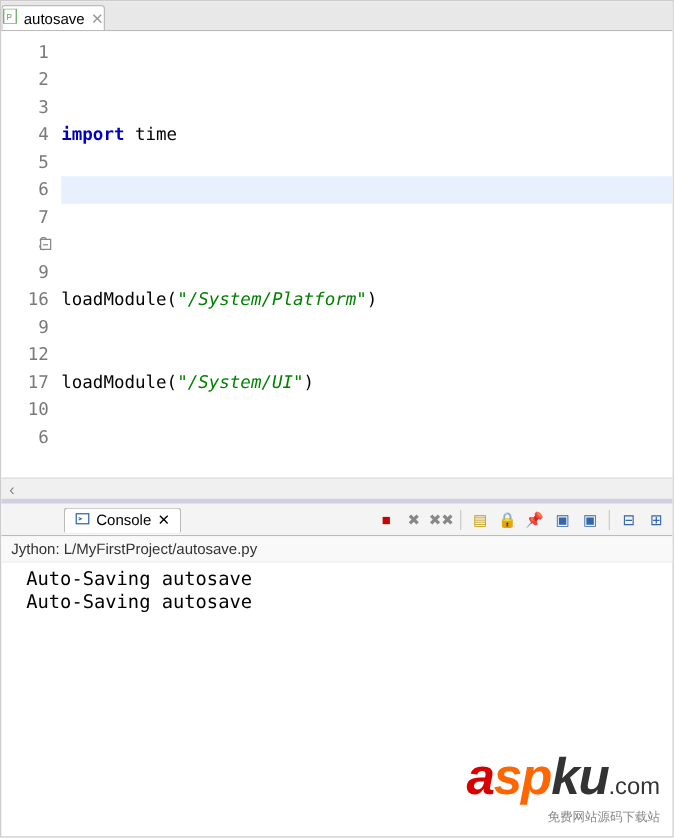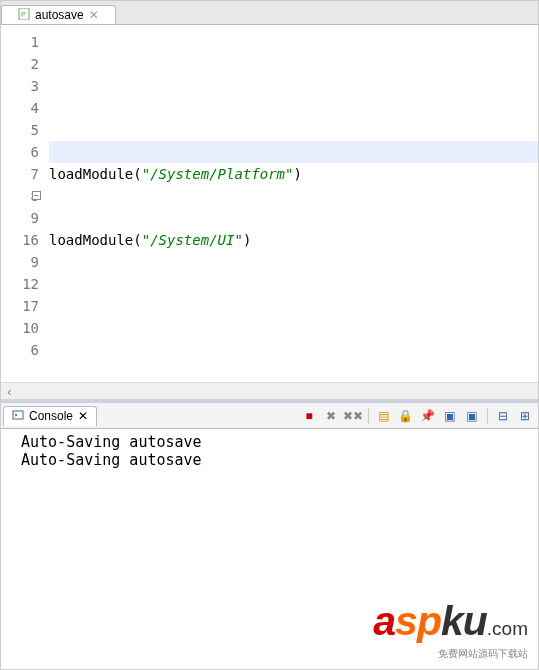--- a/index.html
+++ b/index.html
@@ -18,21 +18,21 @@
   display: flex;
   background: #e8e8e8;
   border-bottom: 1px solid #bbb;
   height: 24px;
   align-items: flex-end;
 }
 .tab {
   background: #fff;
   border: 1px solid #bbb;
   border-bottom: none;
-  padding: 2px 16px;
+  padding: 2px 0;
   display: flex;
   align-items: center;
   gap: 5px;
   border-radius: 3px 3px 0 0;
   font-size: 12px;
 }
 .tab .file-icon { color: #555; font-size: 11px; }
 .tab .close { font-family: Arial; color: #999; cursor: pointer; }
 .editor {
   display: flex;
@@ -114,20 +114,21 @@
 .console-tab {
   background: #fff;
   border: 1px solid #bbb;
   border-bottom: none;
   padding: 2px 8px;
   display: flex;
   align-items: center;
   gap: 5px;
   border-radius: 3px 3px 0 0;
   font-size: 12px;
+  margin-left: 48px;
 }
 .toolbar {
   margin-left: auto;
   display: flex;
   align-items: center;
   gap: 4px;
   padding-right: 4px;
 }
 .tb-btn {
   width: 18px;
@@ -198,20 +199,21 @@
     <div class="ln">9</div>
     <div class="ln">16</div>
     <div class="ln">9</div>
     <div class="ln">12</div>
     <div class="ln">17</div>
     <div class="ln">10</div>
     <div class="ln">6</div>
   </div>
   <div class="code">
     <div class="selection-overlay"></div>
+    <div class="line"><span class="kw">import</span><span> time</span></div>
     <div class="line"></div>
     <div class="line"><span>loadModule(</span><span class="str">"/System/Platform"</span><span>)</span></div>
     <div class="line"><span>loadModule(</span><span class="str">"/System/UI"</span><span>)</span></div>
     <div class="line"></div>
     
     
     
     
     
     
@@ -246,20 +248,21 @@
       <span class="tb-btn" style="color:#c90">▤</span>
       <span class="tb-btn" style="color:#888">🔒</span>
       <span class="tb-btn" style="color:#888">📌</span>
       <span class="tb-btn" style="color:#36a">▣</span>
       <span class="tb-btn" style="color:#36a">▣</span>
       <span class="tb-sep"></span>
       <span class="tb-btn" style="color:#36a">⊟</span>
       <span class="tb-btn" style="color:#36a">⊞</span>
     </div>
   </div>
+  <div class="console-desc">Jython: L/MyFirstProject/autosave.py</div>
   <div class="console-out">Auto-Saving autosave
 Auto-Saving autosave
 </div>
 </div>
 
 <div class="watermark">
   <span class="big"><span class="r1">a</span><span class="r2">sp</span><span class="r3">ku</span></span><span class="dom">.com</span><br>
   <span class="sub">免费网站源码下载站</span>
 </div>
 

